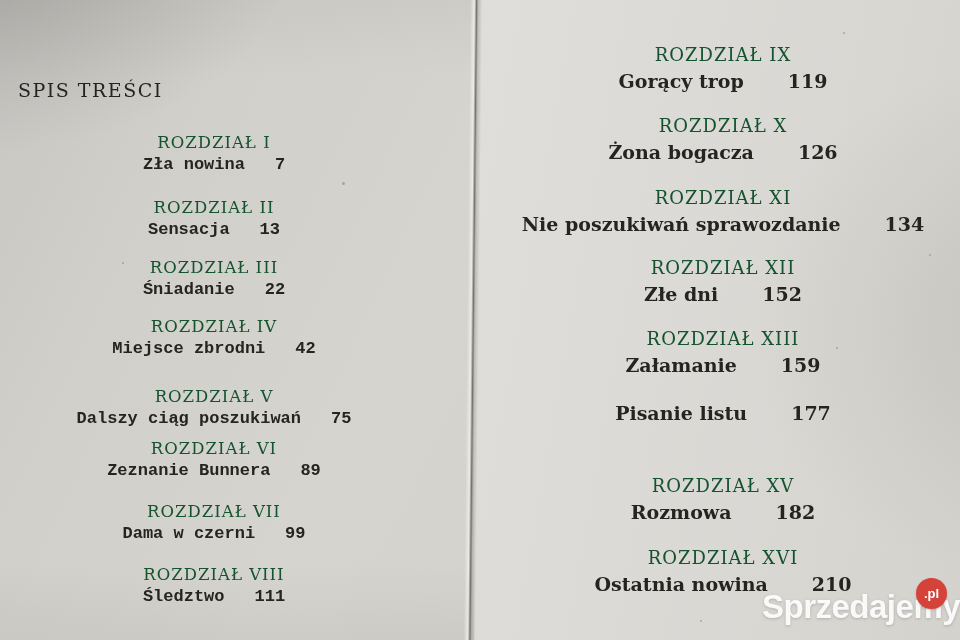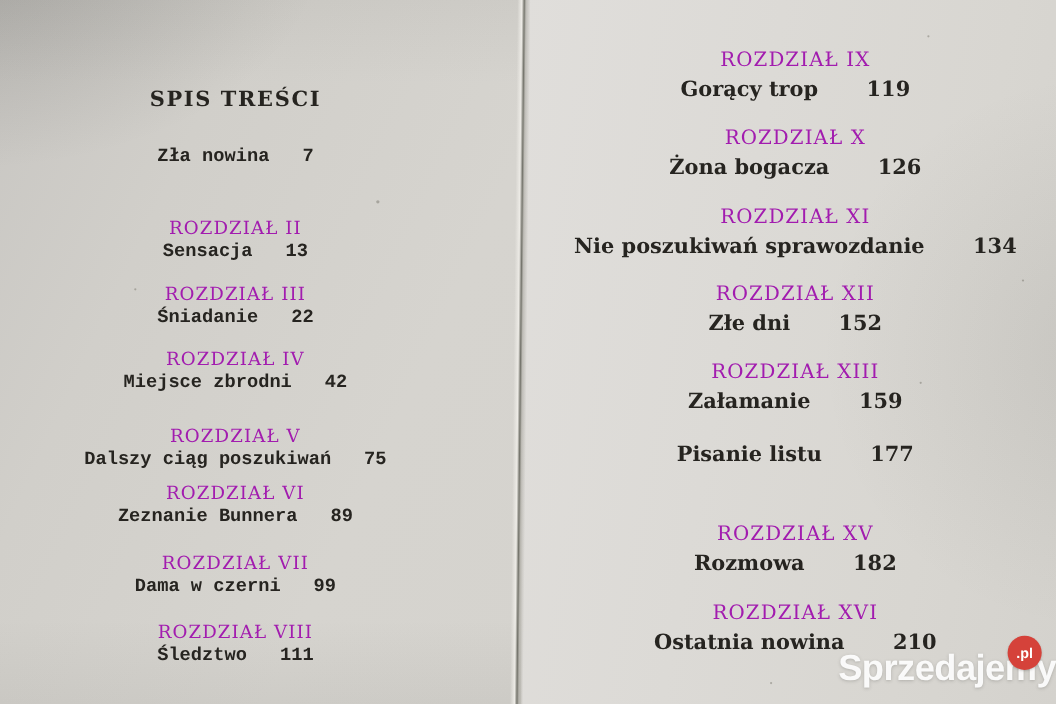--- a/index.html
+++ b/index.html
@@ -45,26 +45,26 @@
       rgba(104,104,95,0.88) 52%,
       rgba(150,148,139,0.45) 66%,
       rgba(120,120,110,0) 100%);
   }
   
   .col { position: absolute; text-align: center; color: #2e2c28; }
   .col-left  { left: 18px;  width: 392px; }
   .col-right { left: 523px; width: 400px; }
   .toc-heading {
     position: absolute; left: 18px; top: 79px; width: 392px;
-    text-align: center; font-weight: bold; font-size: 19px;
+    text-align: left; font-weight: normal; font-size: 19px;
     letter-spacing: 1.5px; color: #262420;
   }
   .entry { position: absolute; left: 0; width: 100%; }
   .entry .chapter {
-    font-weight: normal; color: #a21caf; letter-spacing: 1px; white-space: nowrap;
+    font-weight: normal; color: #14532d; letter-spacing: 1px; white-space: nowrap;
   }
   .entry .title-line {
     display: flex; justify-content: center; align-items: baseline;
     font-weight: bold; color: #262420; white-space: nowrap;
   }
   .col-left .entry .chapter    { font-size: 16.5px; line-height: 22px; }
   .col-left .entry .title-line { font-size: 17px;   line-height: 22px; gap: 30px; font-family: Liberation Mono, monospace; }
   .col-right .entry .chapter    { font-size: 18px; line-height: 26px; }
   .col-right .entry .title-line { font-size: 19px; line-height: 26px; gap: 44px; }
   
@@ -100,20 +100,21 @@
 <div class="photo">
 
   <div class="page-left"></div>
   <div class="page-right"></div>
   <div class="gutter"></div>
 
   <div class="toc-heading">SPIS TREŚCI</div>
 
   <div class="col col-left">
     <div class="entry" style="top:132px">
+      <div class="chapter">ROZDZIAŁ I</div>
       <div class="title-line">
         <span>Zła nowina</span>
         <span>7</span>
       </div>
     </div>
     <div class="entry" style="top:197px">
       <div class="chapter">ROZDZIAŁ II</div>
       <div class="title-line">
         <span>Sensacja</span>
         <span>13</span>

